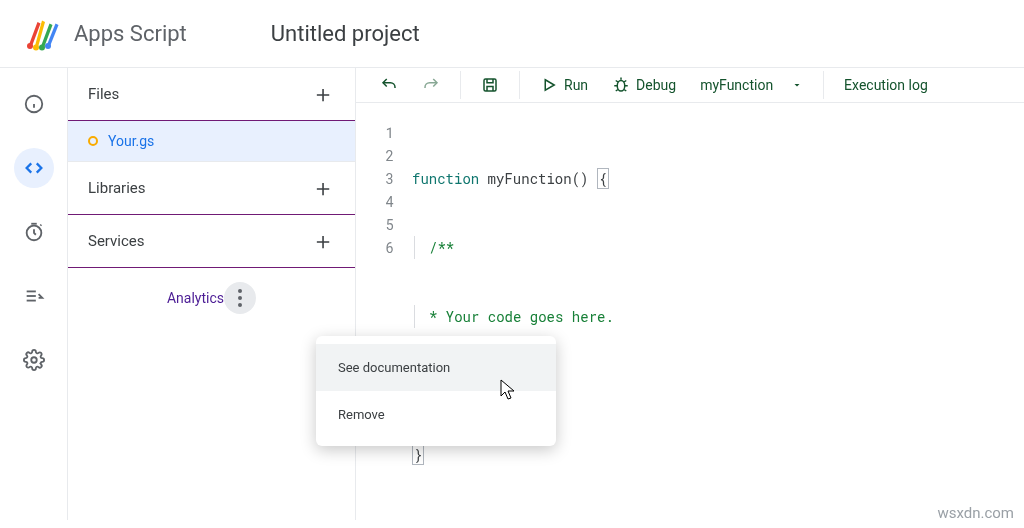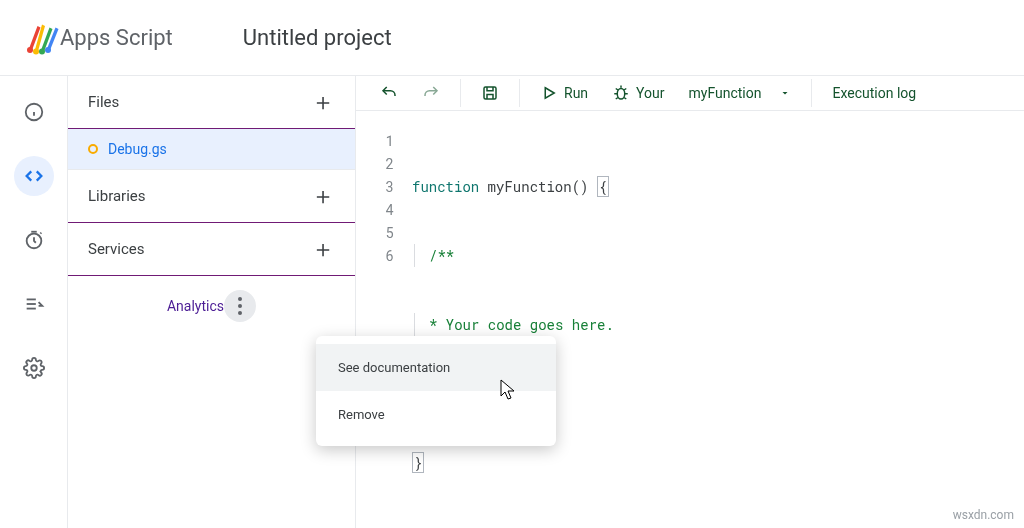--- a/index.html
+++ b/index.html
@@ -14,23 +14,24 @@
       background: #fff;
       width: 1024px;
       height: 528px;
       overflow: hidden;
       position: relative;
     }
     
     .header {
       display: flex;
       align-items: center;
-      height: 76px;
+      height: 68px;
       border-bottom: 1px solid #e8eaed;
       padding: 0 24px;
+      gap: 14px;
     }
     .logo {
       width: 36px;
       height: 36px;
     }
     .app-title {
       font-size: 22px;
       color: #5f6368;
     }
     .project-title {
@@ -244,21 +245,21 @@
       position: absolute;
       top: 379px;
       left: 500px;
       z-index: 11;
       color: #000;
     }
     .watermark {
       position: absolute;
       bottom: 6px;
       right: 10px;
-      font-size: 12px;
+      font-size: 15px;
       color: #9aa0a6;
     }
   </style>
 </head>
 <body>
 
 <div class="header">
   <span class="logo">
     <svg viewBox="0 0 48 48">
       <path d="M6 40 L18 8 L22 10 L10 42 Z" fill="#ea4335"></path>
@@ -315,21 +316,21 @@
     </div>
   </div>
 
   <div class="sidebar">
     <div class="sidebar-section">
       <span>Files</span>
       <span class="plus-btn">＋</span>
     </div>
     <div class="file-item">
       <span class="orange-dot"></span>
-      <span>Debug.gs</span>
+      <span>Your.gs</span>
     </div>
     <div class="sidebar-section">
       <span>Libraries</span>
       <span class="plus-btn">＋</span>
     </div>
     <div class="sidebar-section">
       <span>Services</span>
       <span class="plus-btn">＋</span>
     </div>
     <div class="service-item">
@@ -377,21 +378,21 @@
         <svg viewBox="0 0 24 24" fill="none" stroke="currentColor" stroke-width="2">
             <ellipse cx="12" cy="13" rx="5" ry="7"></ellipse>
             <line x1="12" y1="2" x2="12" y2="5"></line>
             <line x1="5" y1="6" x2="8" y2="8"></line>
             <line x1="19" y1="6" x2="16" y2="8"></line>
             <line x1="3" y1="13" x2="7" y2="13"></line>
             <line x1="21" y1="13" x2="17" y2="13"></line>
             <line x1="5" y1="20" x2="8" y2="18"></line>
             <line x1="19" y1="20" x2="16" y2="18"></line>
           </svg>
-        <span>Your</span>
+        <span>Debug</span>
       </div>
       <div class="fn-select">
         <span>myFunction</span>
         <svg width="12" height="12" viewBox="0 0 24 24" fill="currentColor">
             <path d="M7 10l5 5 5-5z"></path>
           </svg>
       </div>
       <div class="tb-divider"></div>
       <div class="tb-btn">
         <span>Execution log</span>

